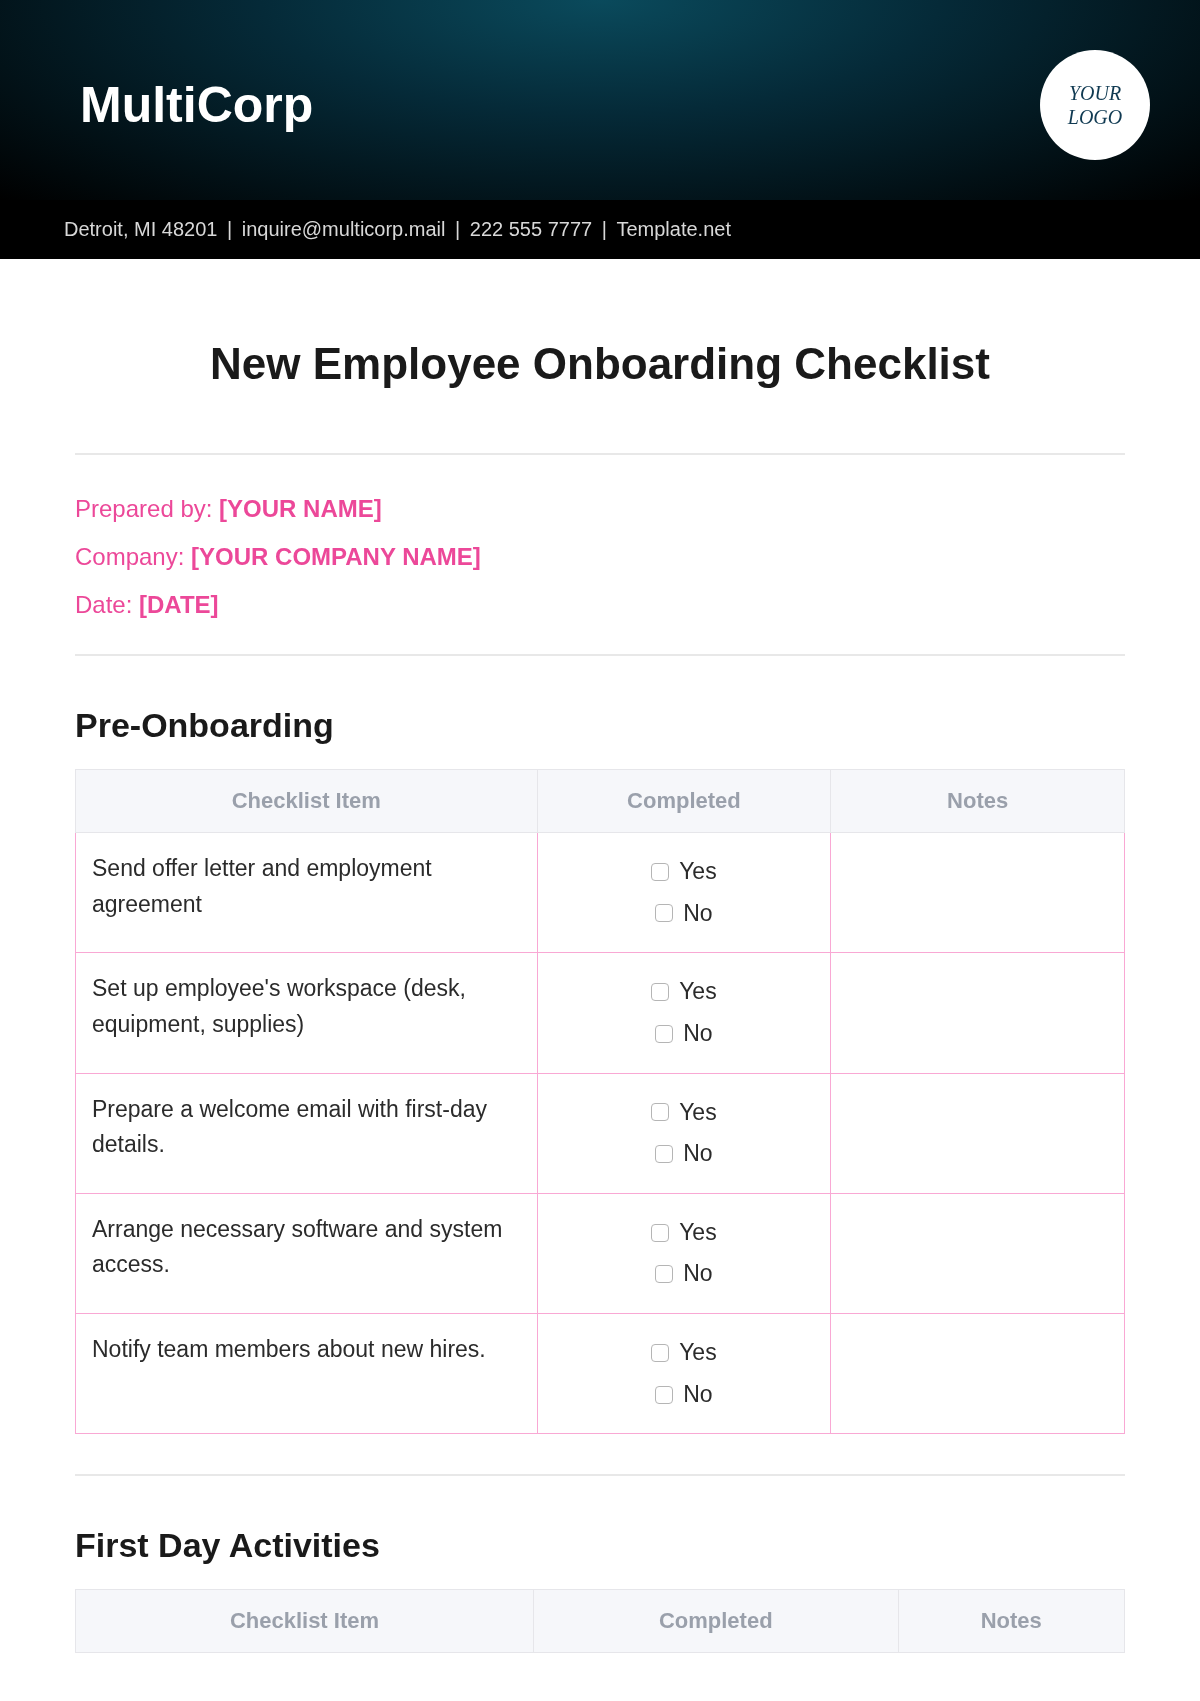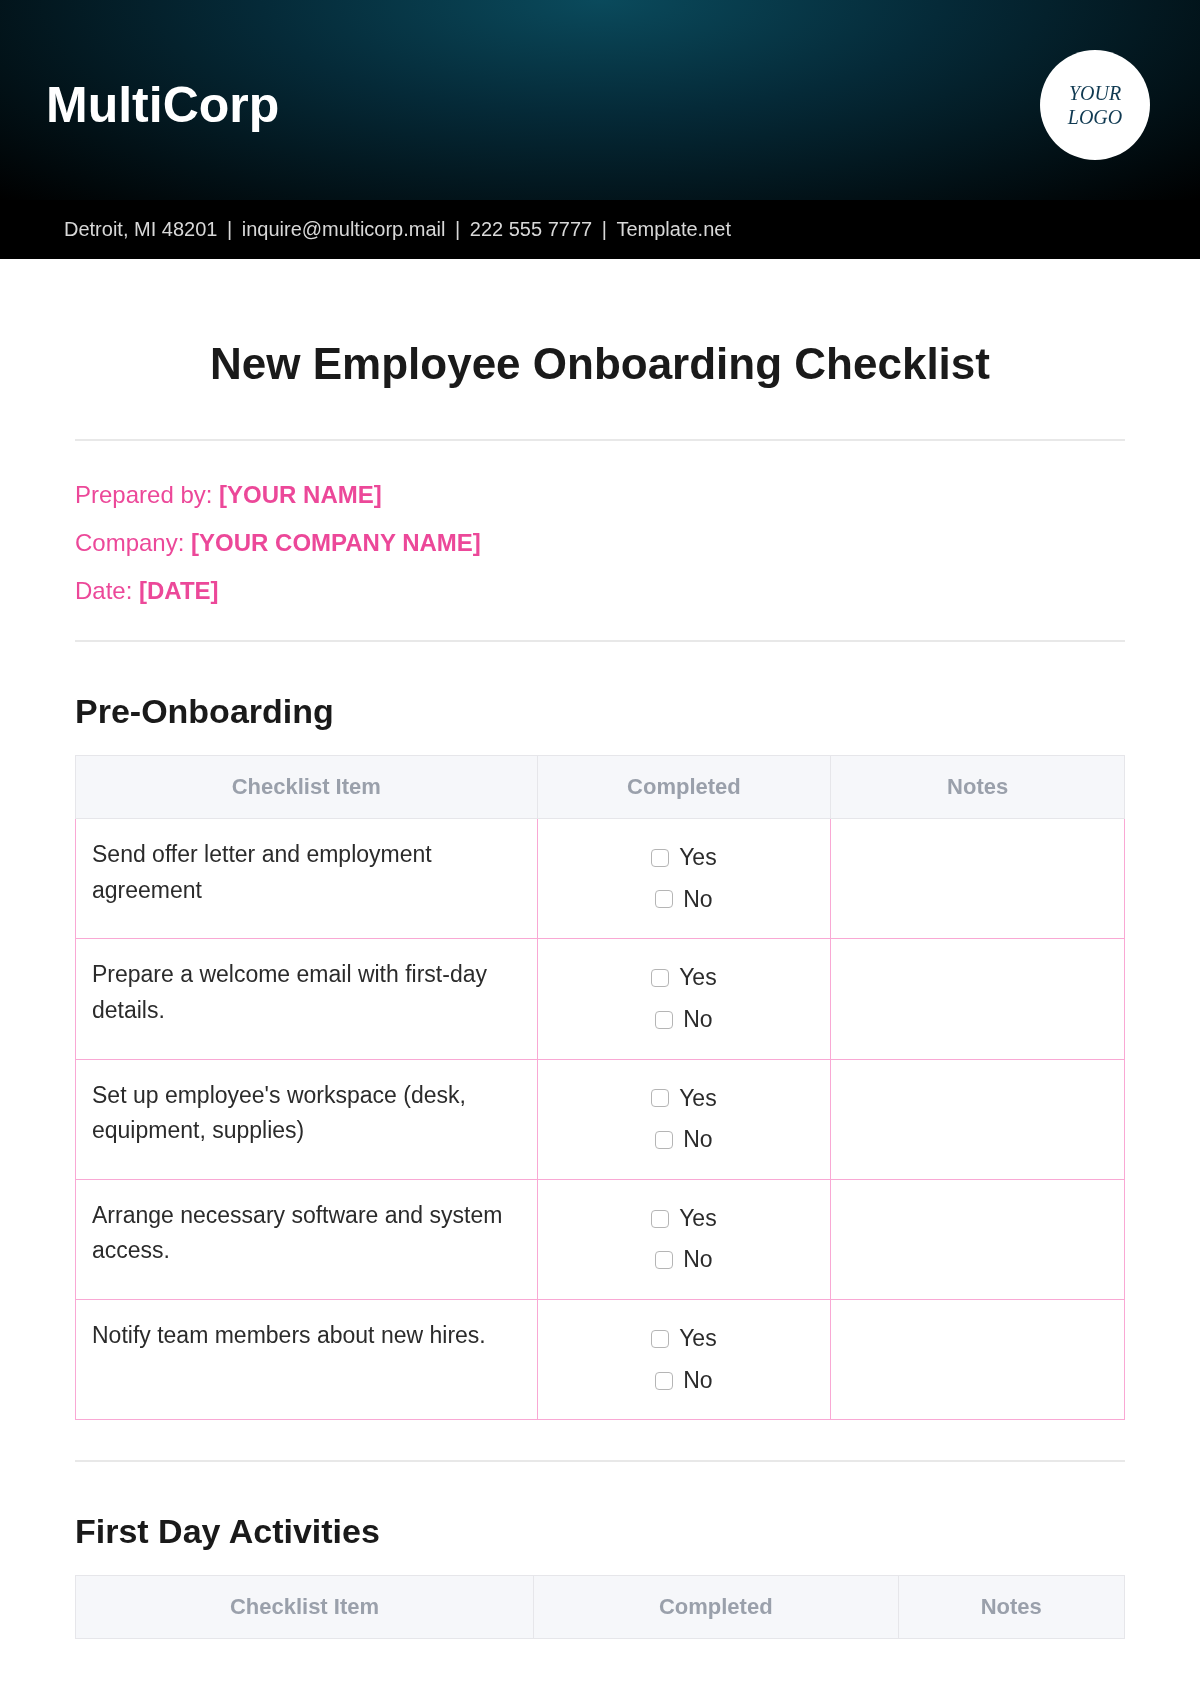--- a/index.html
+++ b/index.html
@@ -4,21 +4,21 @@
 <style>
   * { box-sizing: border-box; margin: 0; padding: 0; }
   body {
     font-family: -apple-system, BlinkMacSystemFont, "Segoe UI", Helvetica, Arial, sans-serif;
     background: #fff;
     color: #1a1a1a;
     width: 1200px;
   }
   .banner {
     background: radial-gradient(ellipse at top, #0a4a5c 0%, #052a38 40%, #000 100%);
-    padding: 50px 50px 40px 46px;
+    padding: 50px 50px 40px 80px;
     display: flex;
     justify-content: space-between;
     align-items: center;
   }
   .company-name {
     color: #fff;
     font-size: 50px;
     font-weight: 700;
   }
   .logo-placeholder {
@@ -44,21 +44,21 @@
     font-size: 20px;
   }
   .contact-bar .sep { margin: 0 4px; }
   .content {
     padding: 80px 75px 40px 75px;
   }
   .doc-title {
     text-align: center;
     font-size: 44px;
     font-weight: 700;
-    margin-bottom: 50px;
+    margin-bottom: 64px;
   }
   hr.rule {
     border: none;
     border-top: 2px solid #e8e8e8;
     margin: 25px 0;
   }
   .meta-block {
     margin: 40px 0 35px 0;
   }
   .meta-line {
@@ -170,35 +170,35 @@
               <span>Yes</span>
             </div>
           <div class="opt">
               <input type="checkbox" style="">
               <span>No</span>
             </div>
         </td>
         <td class="notes-col"></td>
       </tr>
       <tr>
+        <td class="item-col">Set up employee's workspace (desk, equipment, supplies)</td>
+        <td class="comp-col">
+          <div class="opt">
+              <input type="checkbox" style="">
+              <span>Yes</span>
+            </div>
+          <div class="opt">
+              <input type="checkbox" style="">
+              <span>No</span>
+            </div>
+        </td>
+        <td class="notes-col"></td>
+      </tr>
+      <tr>
         <td class="item-col">Prepare a welcome email with first-day details.</td>
-        <td class="comp-col">
-          <div class="opt">
-              <input type="checkbox" style="">
-              <span>Yes</span>
-            </div>
-          <div class="opt">
-              <input type="checkbox" style="">
-              <span>No</span>
-            </div>
-        </td>
-        <td class="notes-col"></td>
-      </tr>
-      <tr>
-        <td class="item-col">Set up employee's workspace (desk, equipment, supplies)</td>
         <td class="comp-col">
           <div class="opt">
               <input type="checkbox" style="">
               <span>Yes</span>
             </div>
           <div class="opt">
               <input type="checkbox" style="">
               <span>No</span>
             </div>
         </td>

